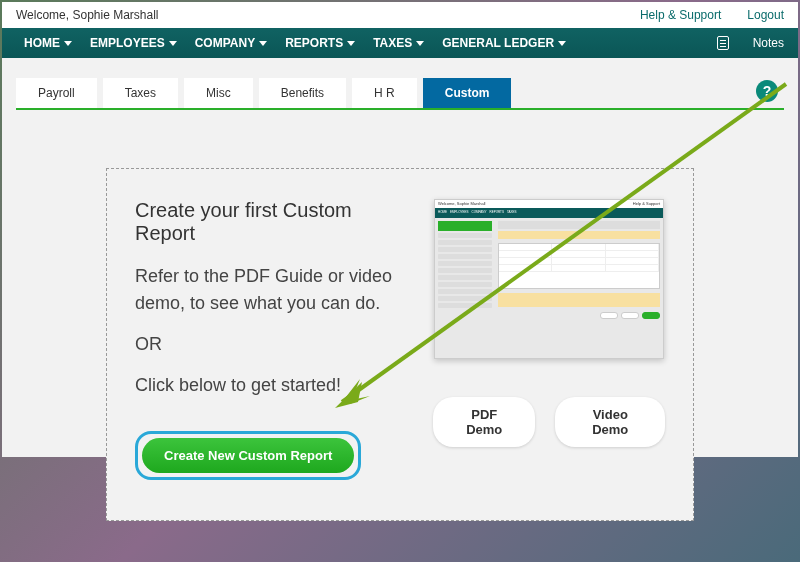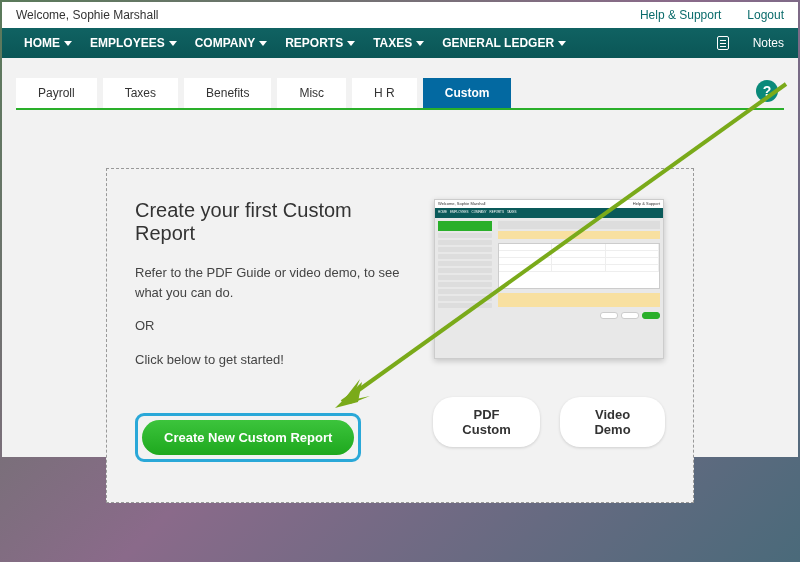--- a/index.html
+++ b/index.html
@@ -102,27 +102,27 @@
       background: #f2f2f2;
       position: relative;
       display: flex;
       gap: 18px;
     }
     .panel-left { flex: 0 0 280px; }
     .panel-left h2 {
       font-size: 20px; font-weight: 400; color: #333;
       margin-bottom: 18px;
     }
-    .panel-left p { font-size: 13px; color: #444; line-height: 1.5; margin-bottom: 14px; }
+    .panel-left p { font-size: 18px; color: #444; line-height: 1.5; margin-bottom: 14px; }
     .cta-wrap {
       border: 3px solid #2aa8d8;
-      border-radius: 9px;
+      border-radius: 16px;
       display: inline-block;
       padding: 4px;
-      margin-top: 30px;
+      margin-top: 18px;
     }
     .cta-btn {
       background: linear-gradient(#3cc43c, #1ea81e);
       color: #fff;
       border: none;
       border-radius: 20px;
       padding: 10px 22px;
       font-size: 13px;
       font-weight: 600;
       cursor: pointer;
@@ -212,22 +212,22 @@
       <span class="notes-icon"></span>
       <span>Notes</span>
     </div>
   </div>
 
   <div class="content-area">
     <div class="tabs-row">
       <div class="tabs">
         <div class="tab">Payroll</div>
         <div class="tab">Taxes</div>
+        <div class="tab">Misc</div>
         <div class="tab">Benefits</div>
-        <div class="tab">Misc</div>
         <div class="tab">H R</div>
         <div class="tab active">Custom</div>
       </div>
       <div class="help-icon">?</div>
     </div>
     <div class="green-line"></div>
 
     <div class="dashed-panel">
       <div class="panel-left">
         <h2>Create your first Custom Report</h2>
@@ -294,21 +294,21 @@
               <div style="height:14px;background:#f8e0a0;margin-top:4px;"></div>
               <div class="pv-foot">
                   <div class="pv-b"></div>
                   <div class="pv-b"></div>
                   <div class="pv-b g"></div>
                 </div>
             </div>
           </div>
         </div>
         <div class="secondary-btns">
-          <button class="pill-btn">PDF Custom</button>
+          <button class="pill-btn">PDF Demo</button>
           <button class="pill-btn">Video Demo</button>
         </div>
       </div>
     </div>
   </div>
 </div>
 
 <svg class="arrow-svg" viewBox="0 0 800 480">
   <line x1="786" y1="2" x2="342" y2="320" stroke="#7aaa1a" stroke-width="4"></line>
   <polygon points="342,320 360,297 350,322 370,314" fill="#7aaa1a"></polygon>

